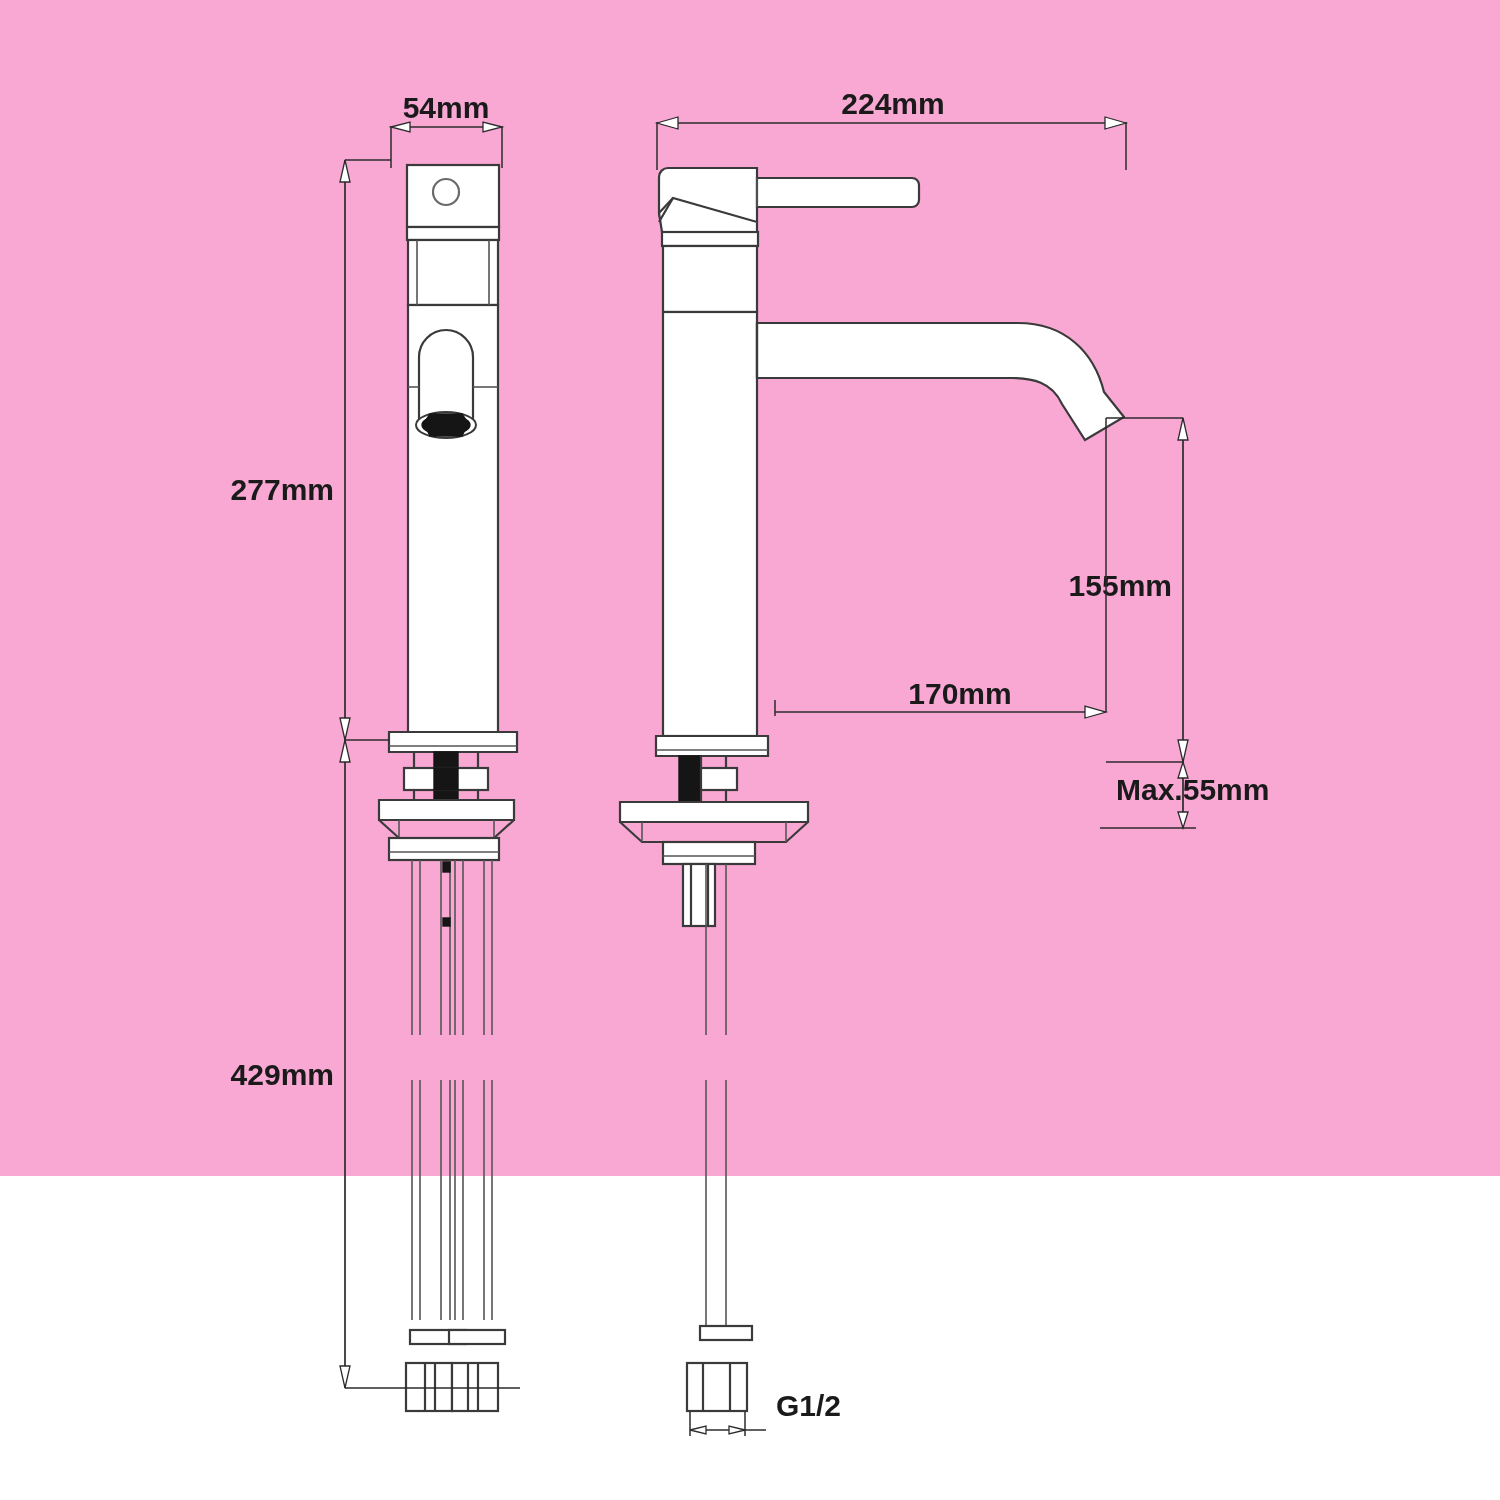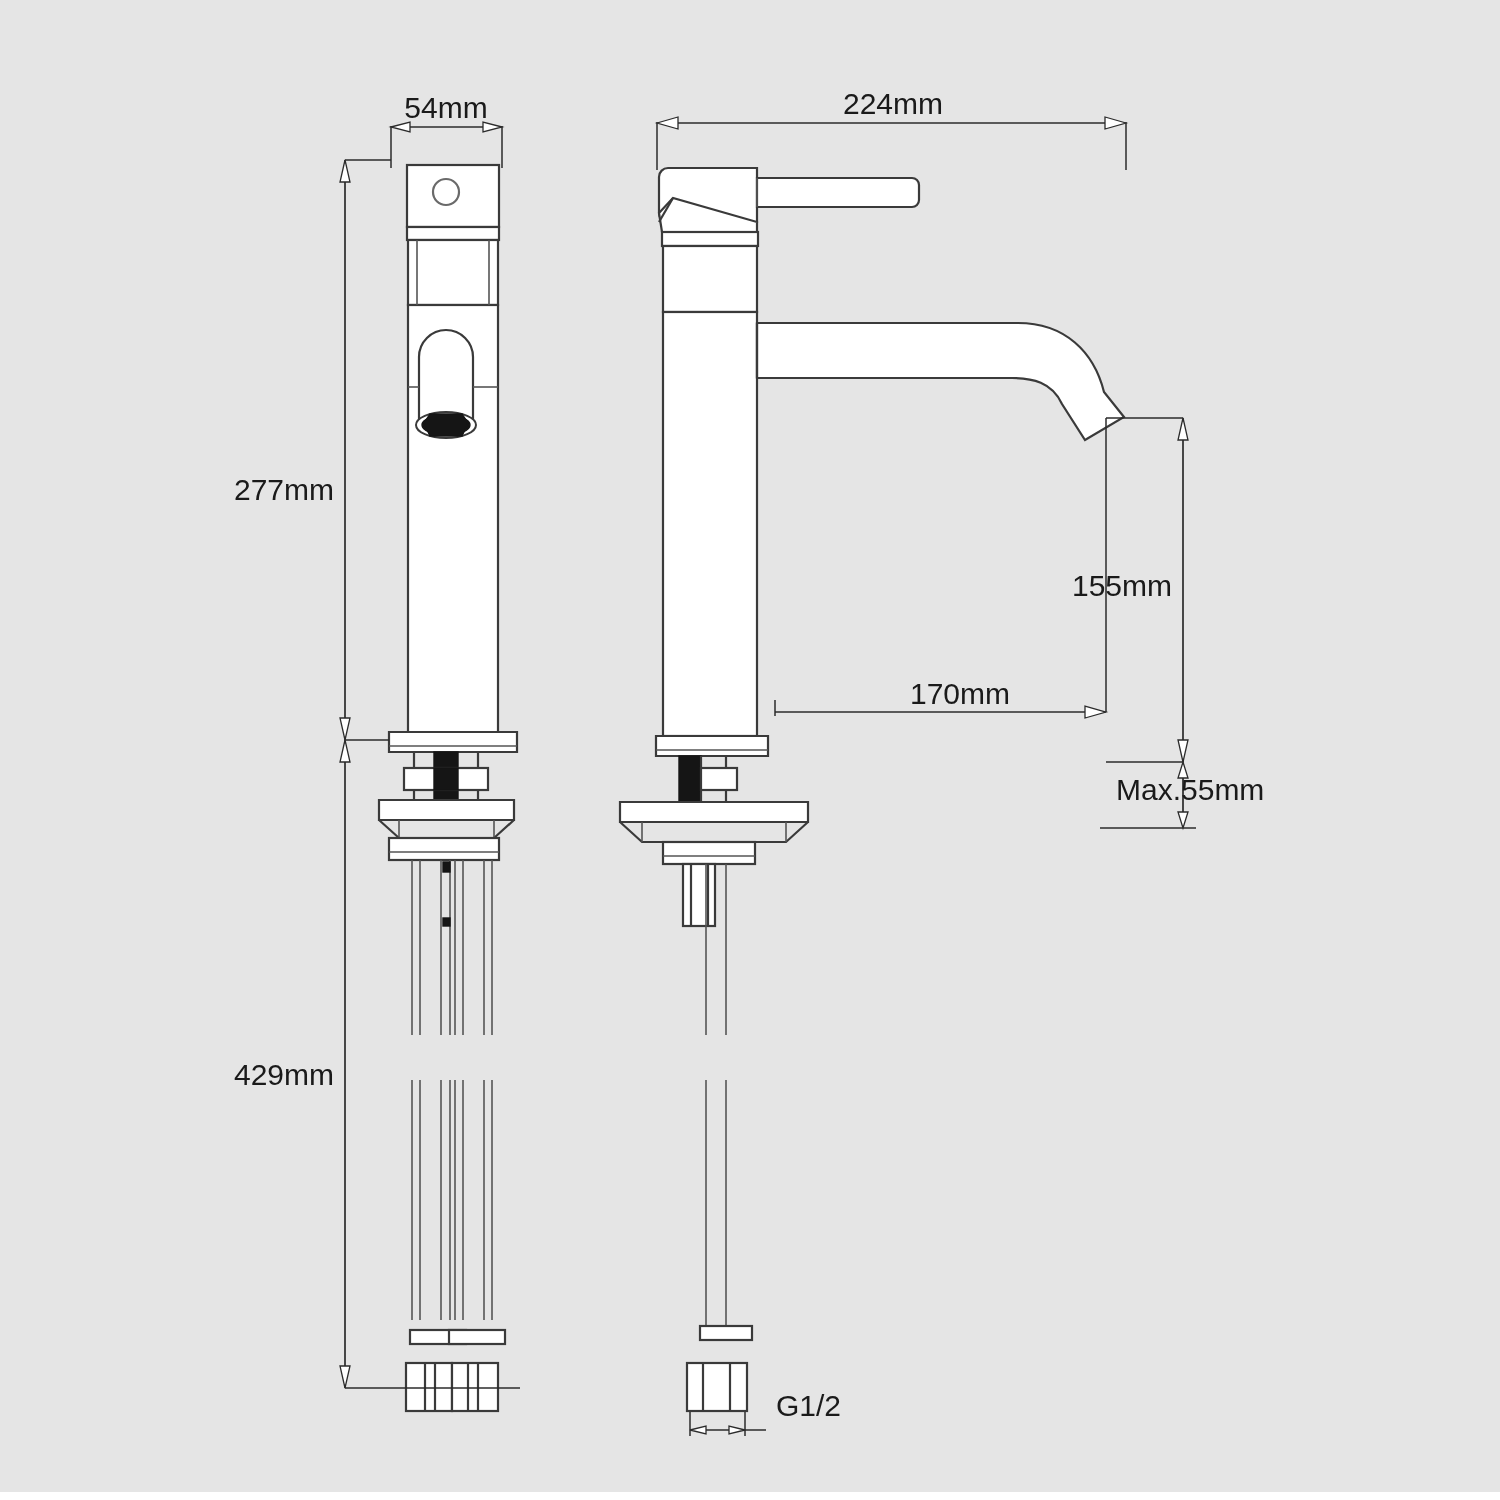--- a/index.html
+++ b/index.html
@@ -9,22 +9,23 @@
   }
   body {
     width: 1500px;
     height: 1500px;
     font-family: "Liberation Sans", sans-serif;
     overflow: hidden;
   }
   #drawing-root {
     position: relative;
     width: 1500px;
-    height: 1492px;
-    background: #e5e5e5;
+    height: 1176px;
+    background: #f9a8d4;
+    font-weight: bold;
   }
   svg.drawing {
     position: absolute;
     left: 0;
     top: 0;
     width: 1500px;
     height: 1500px;
   }
   .dim-text {
     font-family: "Liberation Sans", sans-serif;

